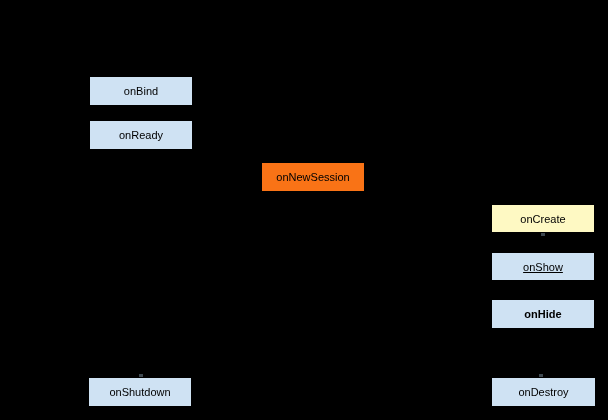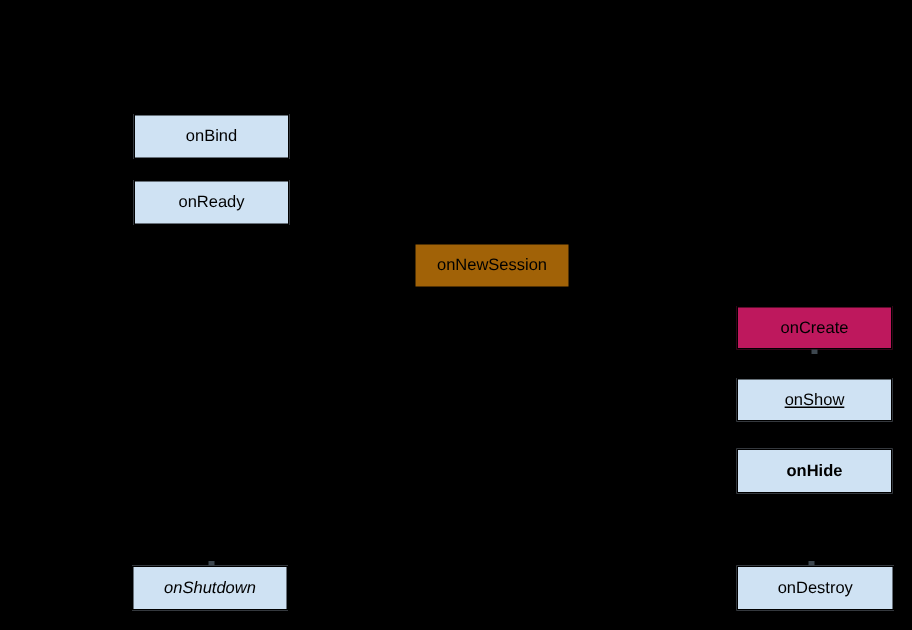--- a/index.html
+++ b/index.html
@@ -31,22 +31,22 @@
     position: absolute;
     background: #3d474f;
   }
 </style>
 </head>
 <body>
 
 <div class="canvas" id="canvas" style="width: 608px; height: 420px; background: rgb(0, 0, 0);">
     <div class="node" style="left: 89px; top: 76px; width: 104px; height: 30px; background: rgb(207, 226, 243); border-color: rgb(0, 0, 0); color: rgb(0, 0, 0);">onBind</div>
     <div class="node" style="left: 89px; top: 120px; width: 104px; height: 30px; background: rgb(207, 226, 243); border-color: rgb(0, 0, 0); color: rgb(0, 0, 0);">onReady</div>
-    <div class="node" style="left: 276px; top: 162px; width: 104px; height: 30px; background: #a16207; border-color: rgb(0, 0, 0); color: rgb(0, 0, 0); text-align: center;">onNewSession</div>
-    <div class="node" style="left: 491px; top: 204px; width: 104px; height: 29px; background: #be185d; border-color: rgb(0, 0, 0); color: rgb(0, 0, 0);">onCreate</div>
+    <div class="node" style="left: 261px; top: 162px; width: 104px; height: 30px; background: #f97316; border-color: rgb(0, 0, 0); color: rgb(0, 0, 0); text-align: center;">onNewSession</div>
+    <div class="node" style="left: 491px; top: 204px; width: 104px; height: 29px; background: #fef9c3; border-color: rgb(0, 0, 0); color: rgb(0, 0, 0);">onCreate</div>
     <div class="node" style="left: 491px; top: 252px; width: 104px; height: 29px; background: rgb(207, 226, 243); border-color: rgb(0, 0, 0); color: rgb(0, 0, 0); text-decoration: underline;">onShow</div>
     <div class="node" style="left: 491px; top: 299px; width: 104px; height: 30px; background: rgb(207, 226, 243); border-color: rgb(0, 0, 0); color: rgb(0, 0, 0); font-weight: bold;">onHide</div>
-    <div class="node" style="left: 88px; top: 377px; width: 104px; height: 30px; background: rgb(207, 226, 243); border-color: rgb(0, 0, 0); color: rgb(0, 0, 0); font-style: italic;">onShutdown</div>
+    <div class="node" style="left: 88px; top: 377px; width: 104px; height: 30px; background: rgb(207, 226, 243); border-color: rgb(0, 0, 0); color: rgb(0, 0, 0);">onShutdown</div>
     <div class="node" style="left: 491px; top: 377px; width: 105px; height: 30px; background: rgb(207, 226, 243); border-color: rgb(0, 0, 0); color: rgb(0, 0, 0);">onDestroy</div>
     <div class="arrow-remnant" style="left: 139px; top: 374px; width: 4px; height: 3px; background: rgb(61, 71, 79);"></div>
     <div class="arrow-remnant" style="left: 539px; top: 374px; width: 4px; height: 3px; background: rgb(61, 71, 79);"></div>
     <div class="arrow-remnant" style="left: 541px; top: 233px; width: 4px; height: 3px; background: rgb(61, 71, 79);"></div>
   </div>
 
 </body></html>

